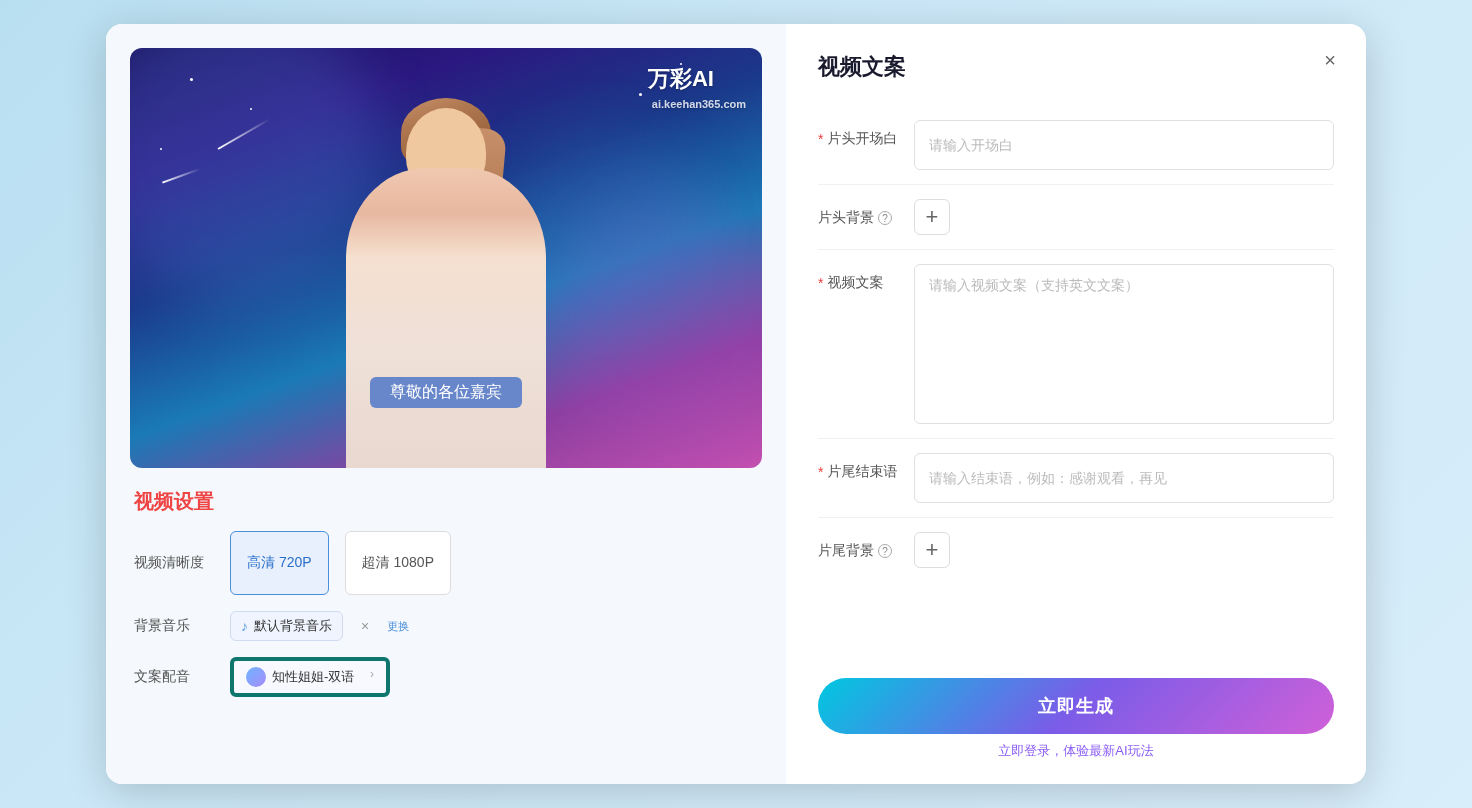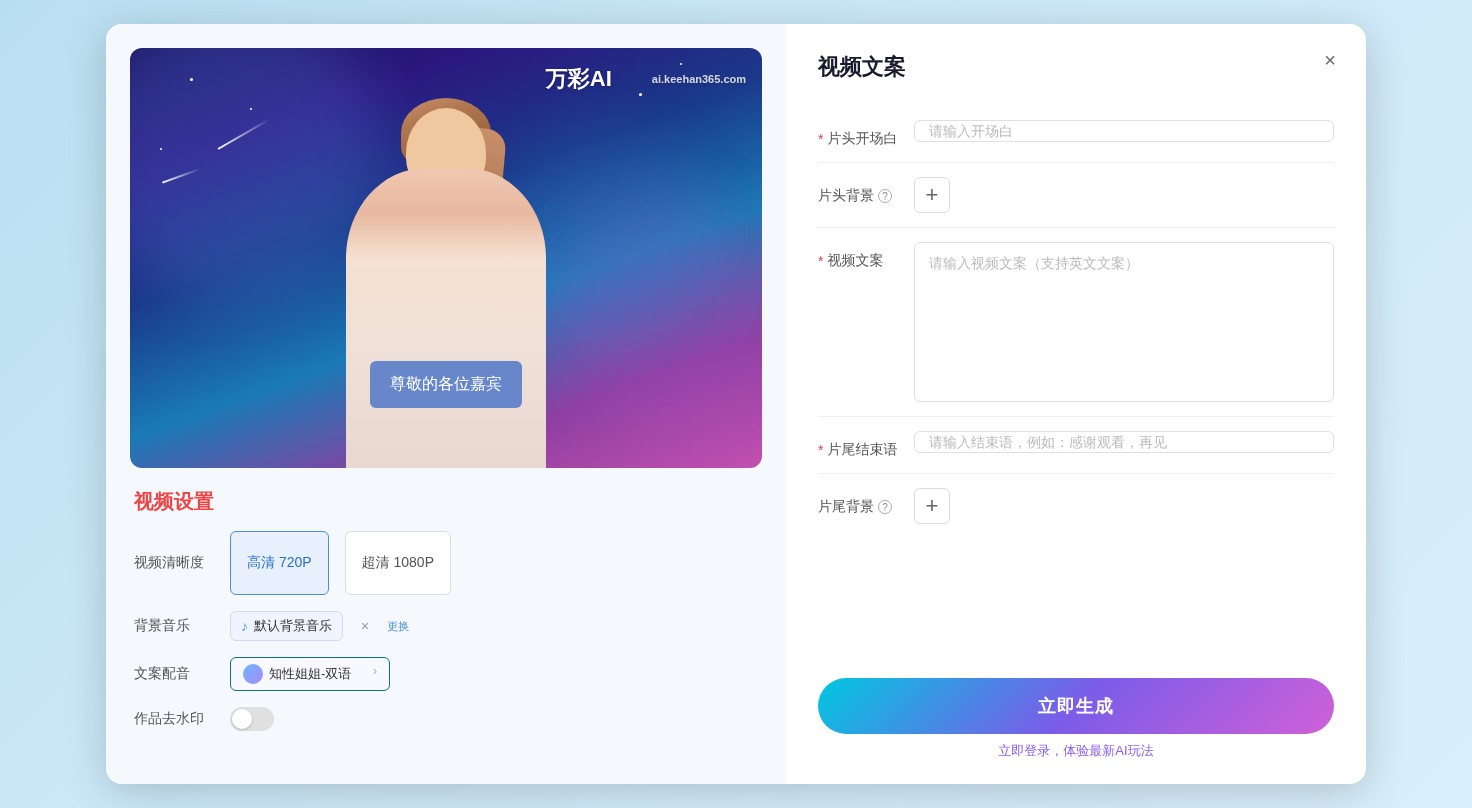--- a/index.html
+++ b/index.html
@@ -128,31 +128,32 @@
       position: absolute;
       top: 16px;
       right: 16px;
       color: white;
       font-size: 18px;
       font-weight: bold;
       text-shadow: 0 1px 3px rgba(0,0,0,0.3);
       display: flex;
       align-items: center;
       gap: 4px;
+      flex-direction: column;
     }
 
     
     .subtitle-bar {
       position: absolute;
       bottom: 60px;
       left: 50%;
       transform: translateX(-50%);
       background: rgba(80, 120, 200, 0.85);
       color: white;
-      padding: 13px 20px;
+      padding: 5px 20px;
       border-radius: 6px;
       font-size: 16px;
       white-space: nowrap;
     }
 
     
     .video-settings {
       padding: 0 4px;
     }
 
@@ -225,21 +226,21 @@
       cursor: pointer;
       background: none;
       border: none;
     }
 
     .voice-selector {
       display: flex;
       align-items: flex-start;
       gap: 8px;
       background: #f8f9ff;
-      border: 1px solid #0f766e;
+      border: 4px solid #0f766e;
       border-radius: 6px;
       padding: 6px 12px;
       cursor: pointer;
       font-size: 13px;
       color: #333;
       min-width: 160px;
       justify-content: space-between;
     }
 
     .voice-avatar {
@@ -353,21 +354,21 @@
       align-items: center;
       justify-content: center;
       cursor: pointer;
       margin-left: 2px;
     }
 
     .form-input {
       flex: 1;
       border: 1px solid #e0e0e0;
       border-radius: 6px;
-      padding: 2px 14px;
+      padding: 16px 14px;
       font-size: 14px;
       color: #333;
       outline: none;
       font-family: inherit;
       background: white;
     }
 
     .form-input::placeholder { color: #bbb; }
 
     .form-textarea {
@@ -509,26 +510,20 @@
           <span class="setting-label">文案配音</span>
           <div class="voice-selector">
             <div style="display:flex;align-items:center;gap:6px;">
               <span class="voice-avatar"></span>
               <span>知性姐姐-双语</span>
             </div>
             <span class="chevron-right">›</span>
           </div>
         </div>
 
-        <div class="setting-row">
-          <span class="setting-label">作品去水印</span>
-          <div class="toggle">
-            <div class="toggle-knob"></div>
-          </div>
-        </div>
       </div>
     </div>
 
     <div class="right-panel">
 
       <button class="close-btn">×</button>
 
       <div class="panel-title">视频文案</div>
 
       <div class="form-section">

